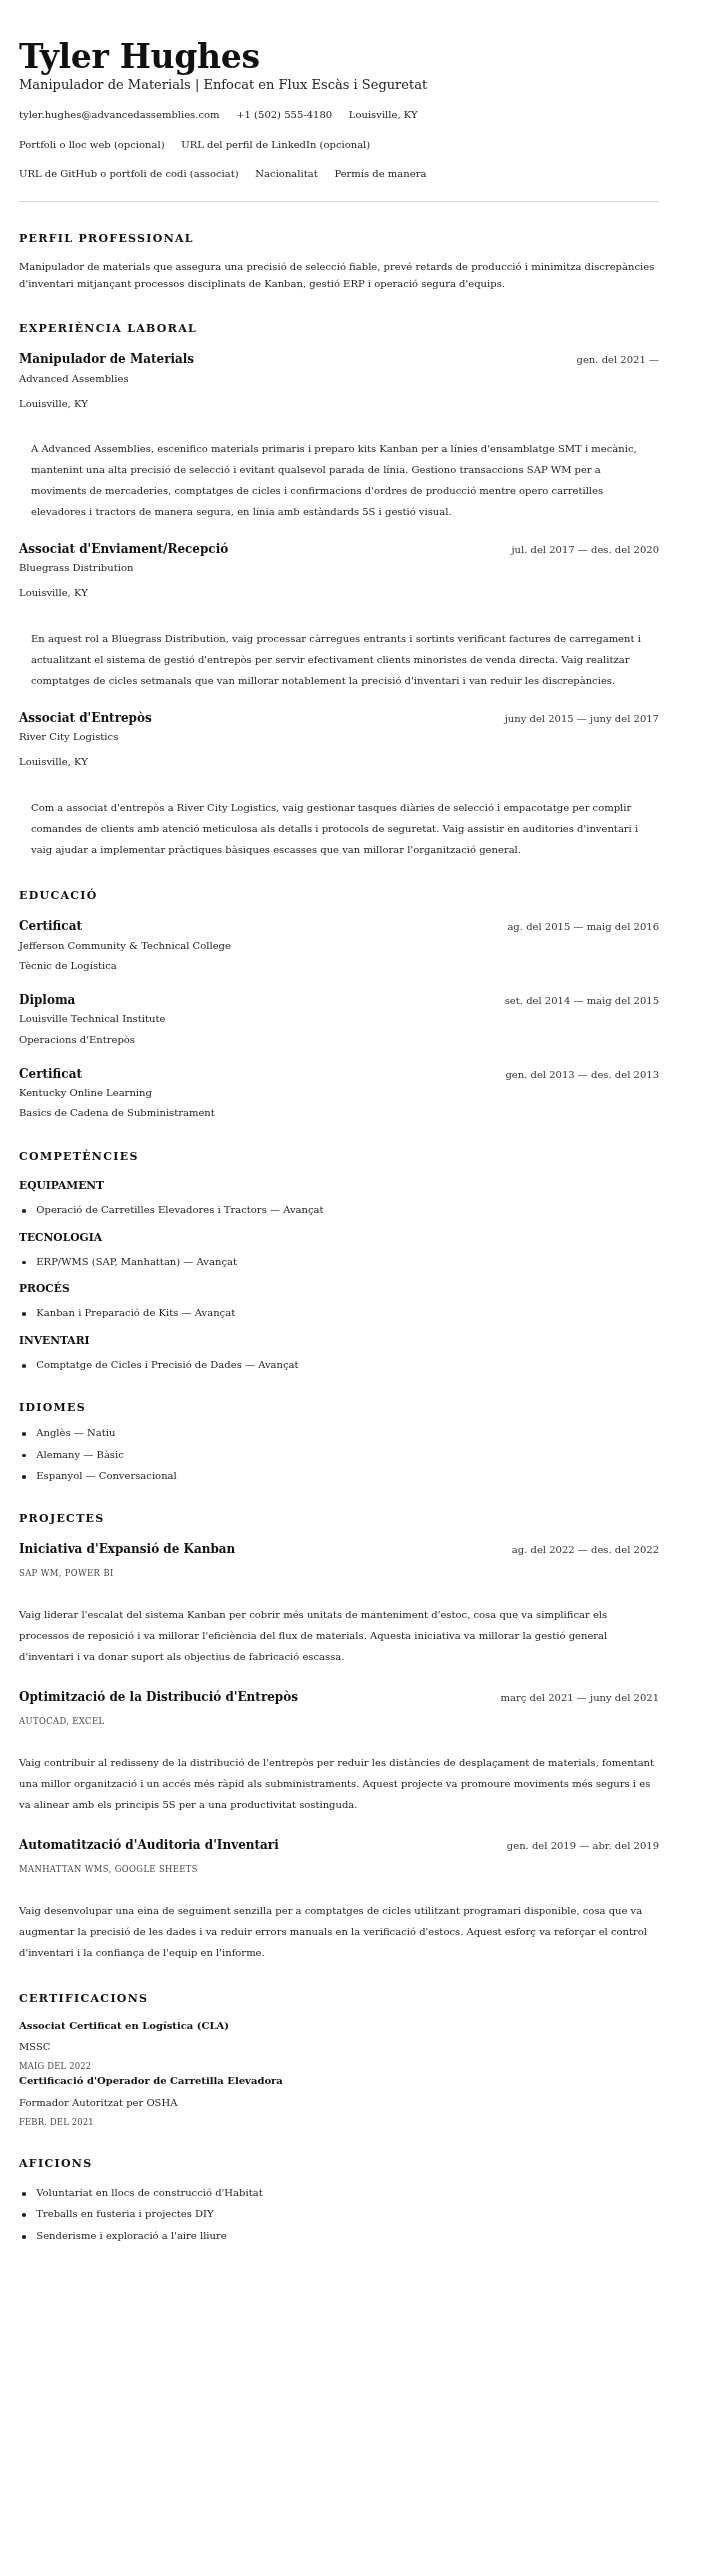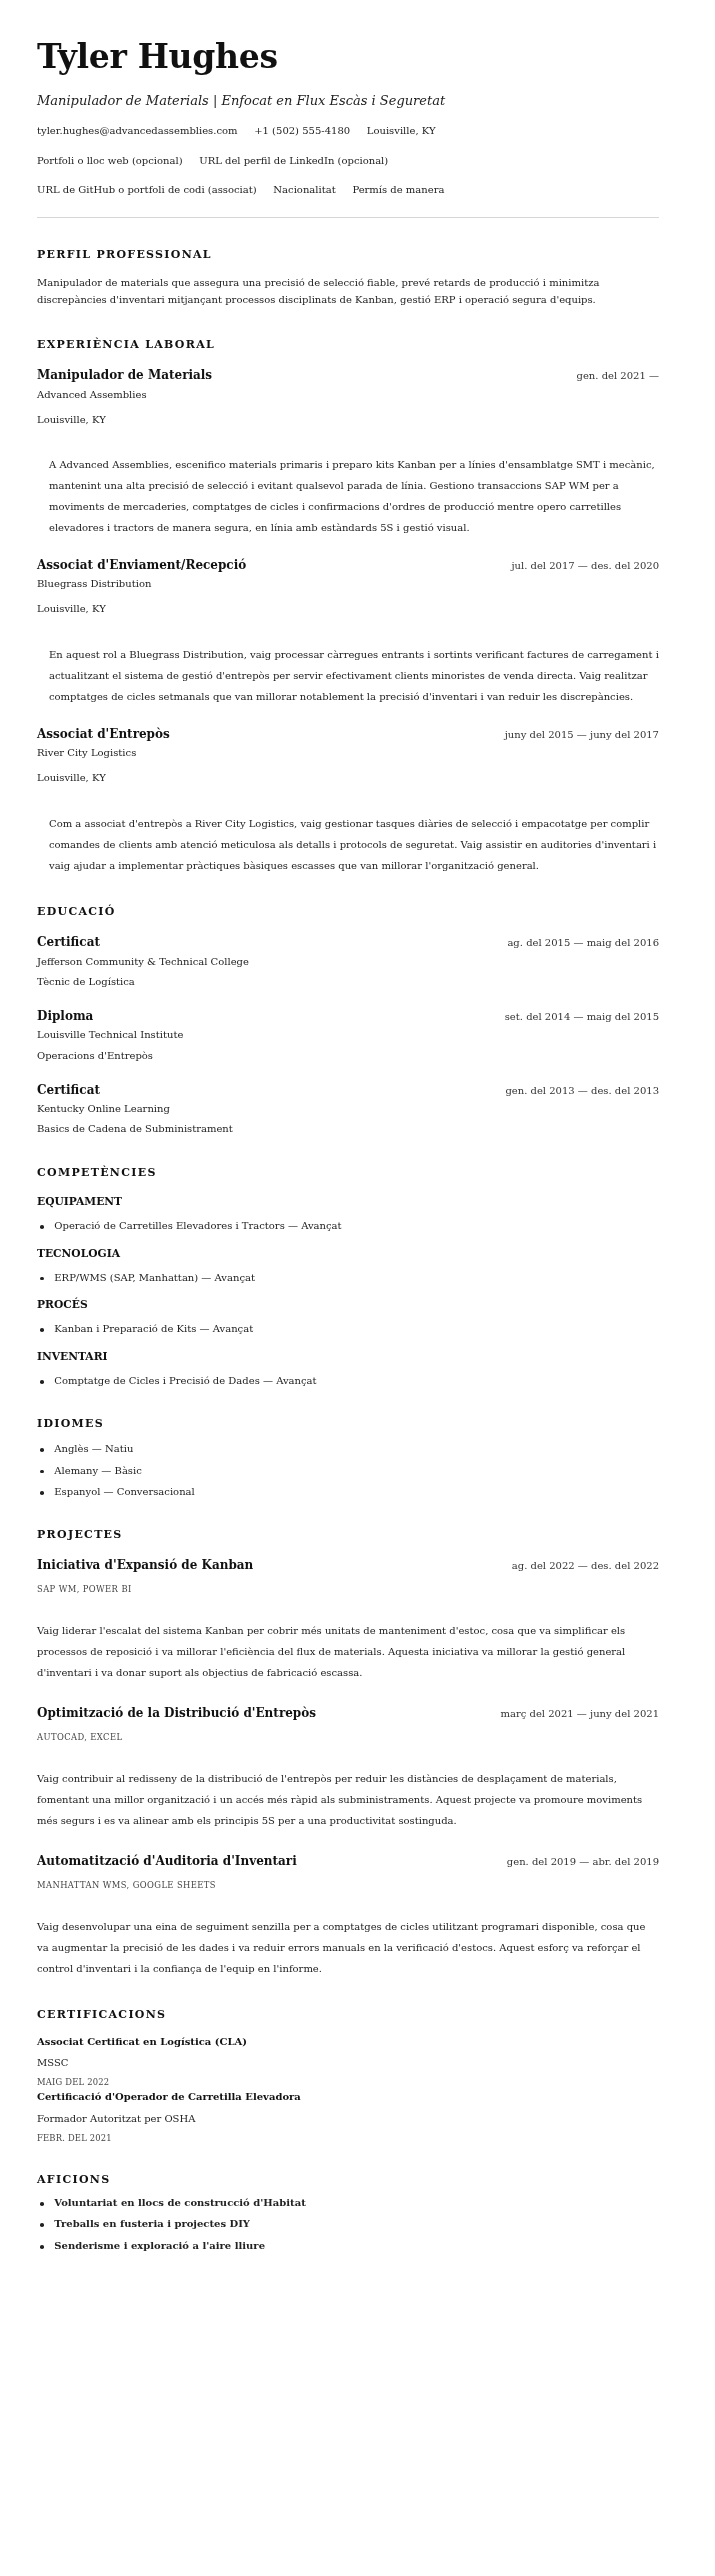--- a/index.html
+++ b/index.html
@@ -4,36 +4,35 @@
 <style>
   * { box-sizing: border-box; margin: 0; padding: 0; }
   html, body { background: #ffffff; }
   body {
     width: 716px;
     min-height: 2576px;
     font-family: "DejaVu Serif", serif;
     color: #1a1a1a;
   }
   .page {
-    padding: 38px 41px 36px 37px;
+    padding: 38px 41px 36px 19px;
     width: 700px;
   }
   .name {
     font-size: 33px;
     font-weight: bold;
     line-height: 38px;
     color: #111;
     letter-spacing: -0.3px;
   }
   .subtitle {
     font-size: 13px;
     line-height: 18px;
     color: #222;
-    margin-top: 16px;
-    font-style: italic;
+    margin-top: 0;
   }
   .contact-row {
     font-size: 10px;
     line-height: 14.3px;
     color: #222;
     margin-top: 14.3px;
     display: flex;
     flex-wrap: wrap;
   }
   .contact-row + .contact-row { margin-top: 15px; }
@@ -131,21 +130,21 @@
     top: 6px;
     width: 3.6px;
     height: 3.6px;
     border-radius: 50%;
     background: #222;
   }
   .skill-list { margin-top: 10px; }
   .skill-list li { padding-left: 17.3px; }
   .lang-list { margin-top: 12px; }
   .lang-list li { padding-left: 14.3px; margin-bottom: 7.2px; }
-  .hobby-list { margin-top: 10px; font-weight: bold; }
+  .hobby-list { margin-top: 16px; }
   .hobby-list li { padding-left: 14.3px; margin-bottom: 7.2px; }
   .proj-entry { margin-top: 23px; }
   .proj-entry-first { margin-top: 16.7px; }
   .proj-tech {
     font-size: 8.4px;
     letter-spacing: 0.4px;
     text-transform: uppercase;
     color: #444;
     line-height: 12px;
     margin-top: 9.5px;

